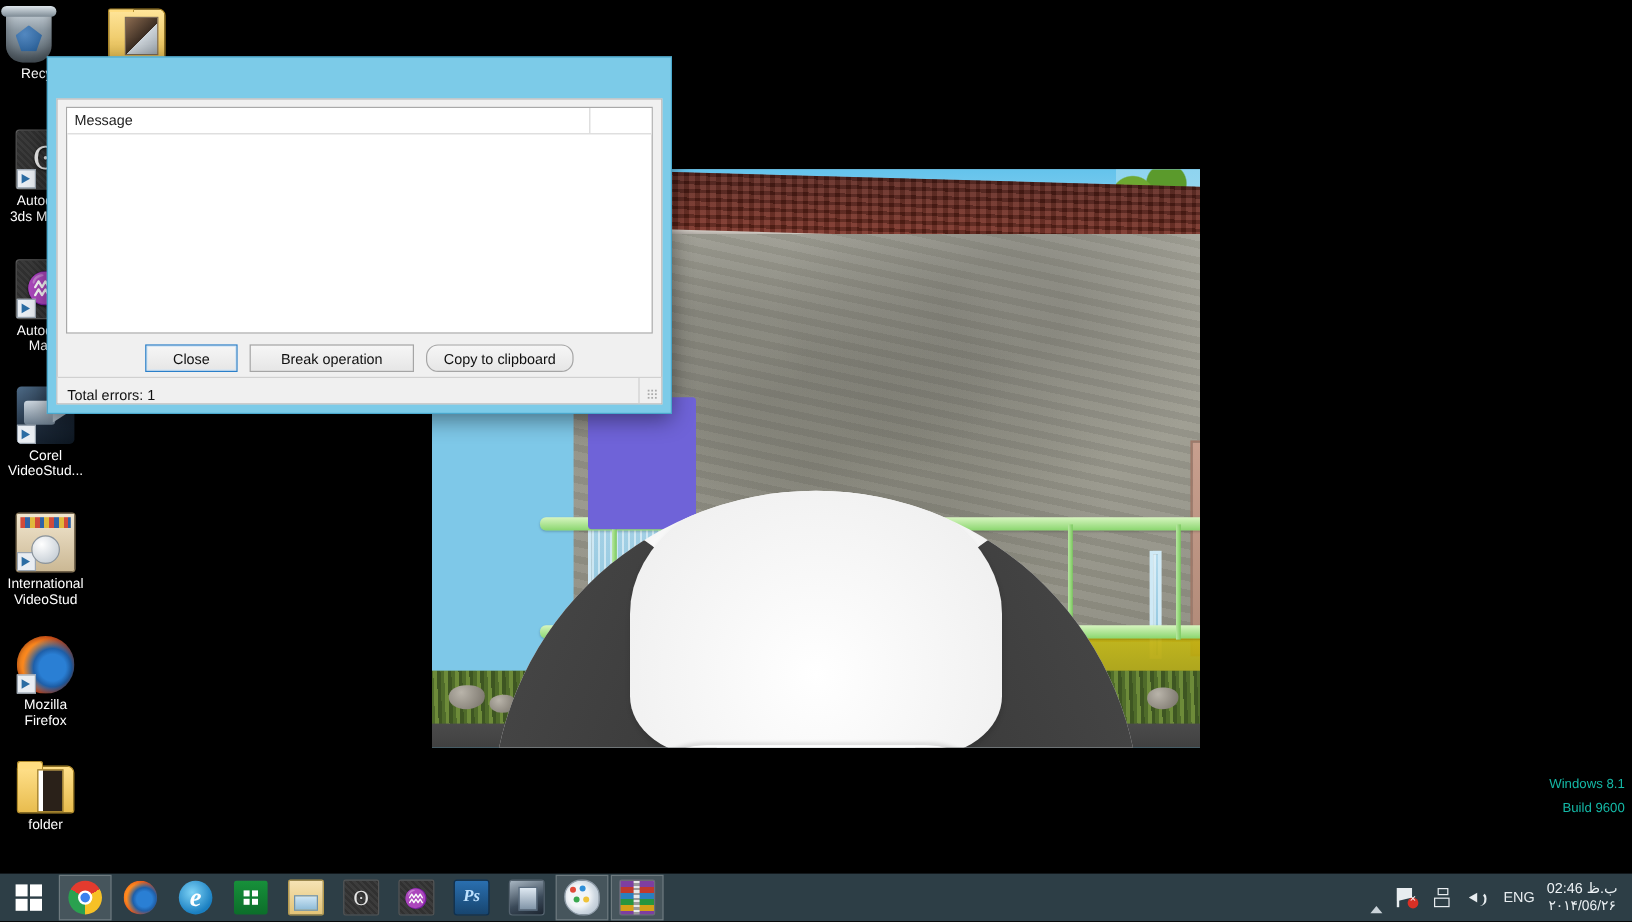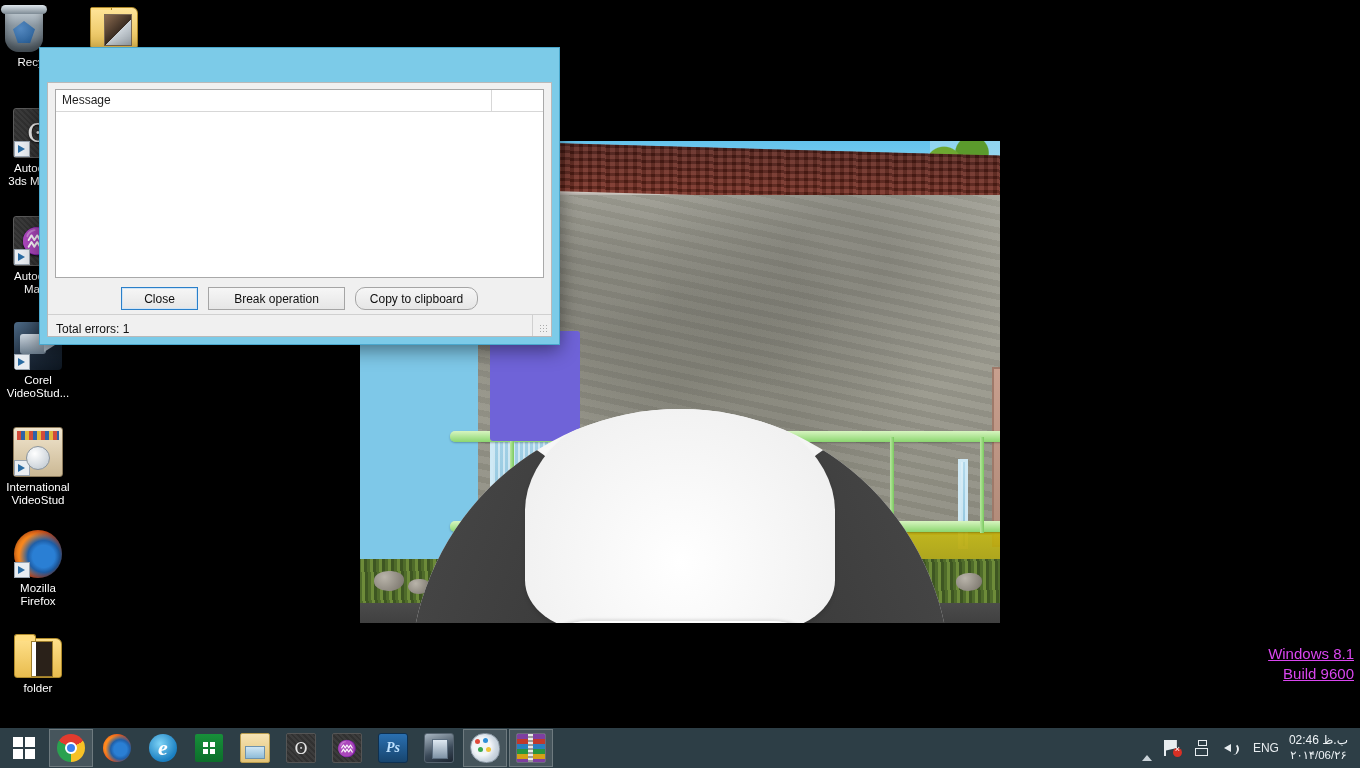--- a/index.html
+++ b/index.html
@@ -326,26 +326,25 @@
     background: linear-gradient(180deg,#fdfdfd,#efefef);
     border-radius: 18% 18% 40% 40%;
     box-shadow: 0 -2px 3px rgba(0,0,0,.1);
   }
 
   
   #watermark {
     position:absolute;
     right: 6px; bottom: 44px;
     text-align: right;
-    color: #d946ef;
-    font-size: 15px;
+    color: #14b8a6;
+    font-size: 11px;
     line-height: 20px;
     font-family: "Liberation Sans", sans-serif;
     text-shadow: 0 1px 1px rgba(0,0,0,.8);
-    text-decoration: underline;
   }
 
   
   #winrar {
     position:absolute;
     left: 39px; top: 47px;
     width: 521px; height: 298px;
     background: #7ccbe8;
     border: 1px solid #4aa8cd;
     box-shadow: 0 5px 18px rgba(0,0,0,.45);

